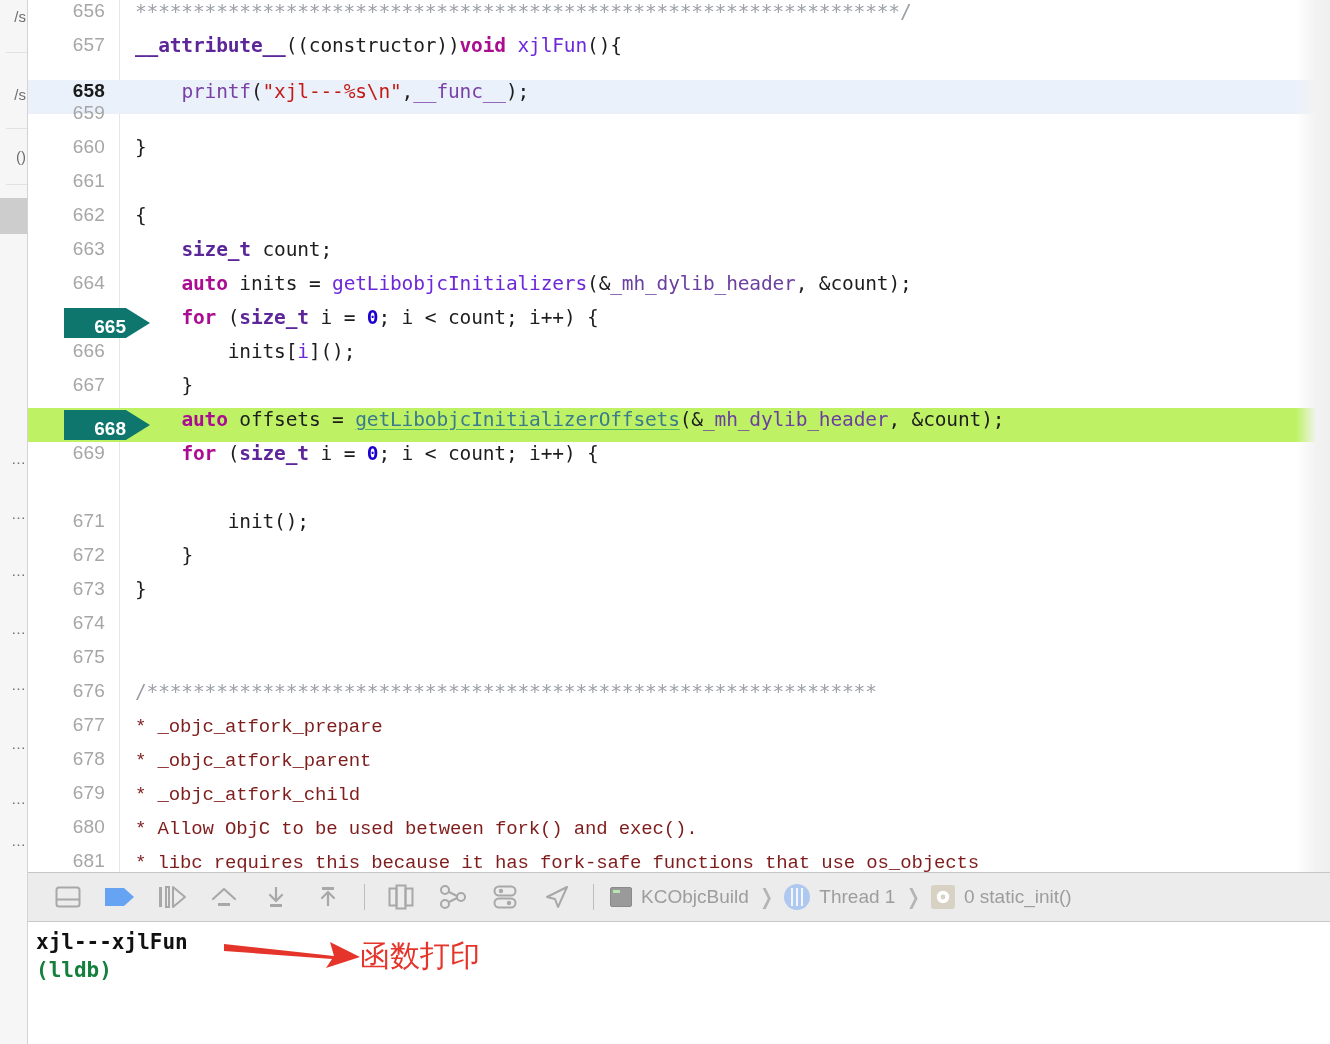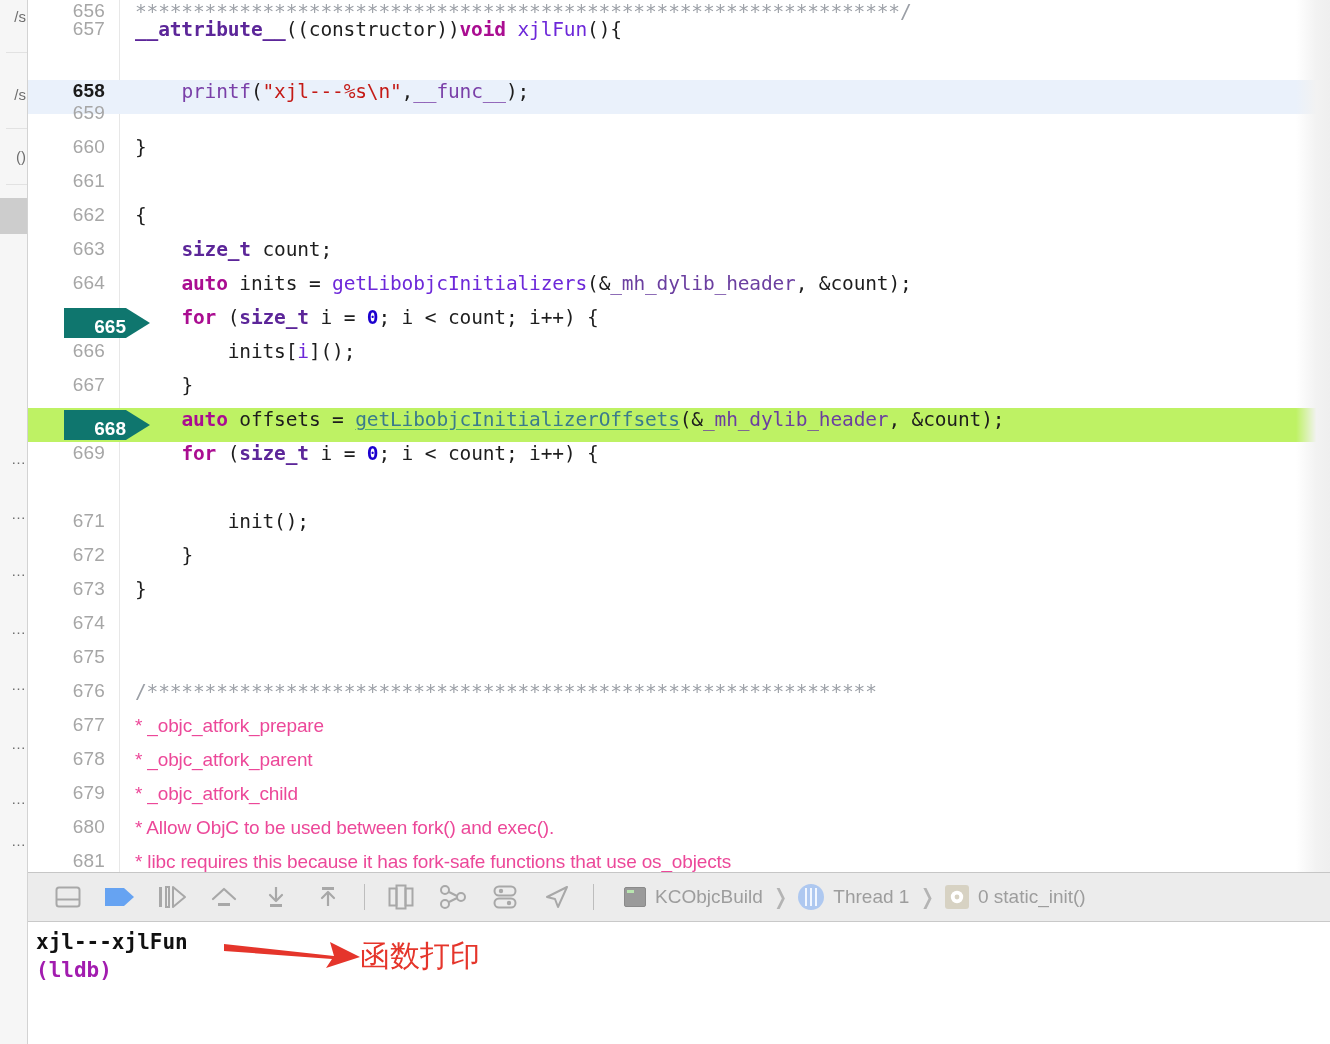--- a/index.html
+++ b/index.html
@@ -86,22 +86,22 @@
   .kw      { color: #aa0d91; font-weight: 700; }  
   .kw2     { color: #5c2699; font-weight: 700; }  
   .type    { color: #3f6e74; }                    
   .fn      { color: #6d28d9; }                    
   .str     { color: #c41a16; }                    
   .num     { color: #1c00cf; font-weight:700; }                    
   .macro   { color: #7a40a8; }
   .plain   { color: #1d1d1d; }
   .cmt     { color: #9b9fa6; }
   .cmt2    {
-    color: #ec4899;
-    font-family: Liberation Sans, sans-serif;
+    color: #7f1d1d;
+    font-family: Liberation Mono, monospace;
     font-size: 19px;
   }
   .link    {
     color: #3a7b8c;
     text-decoration: underline;
     text-decoration-color: #4fba5b;
     text-underline-offset: 3px;
   }
   .var-purple { color: #6b3fa0; }
 
@@ -119,21 +119,21 @@
     border-top:1px solid #c6c6c6;
     border-bottom:1px solid #c6c6c6;
     display:flex; align-items:center; padding-left:14px;
   }
   .dbtn {
     width:52px; height:44px;
     display:flex; align-items:center; justify-content:center;
     cursor:default;
   }
   .vsep { width:1px; height:26px; background:#bdbdbd; margin:0 10px; }
-  .crumbs { display:flex; align-items:center; margin-left:20px; }
+  .crumbs { display:flex; align-items:center; margin-left:6px; }
   .crumb-txt {
     font-family:"Liberation Sans", sans-serif;
     font-size:19px; color:#9d9d9d; white-space:nowrap;
   }
   .chev {
     font-family:"Liberation Sans", sans-serif;
     font-size:21px; color:#b4b4b4; margin:0 9px;
   }
   .proj-icon {
     width:22px; height:20px; background:#9a9a9a;
@@ -161,21 +161,21 @@
     position:absolute; left:28px; top:922px; width:1302px; height:122px;
     background:#ffffff;
   }
   .console-line {
     font-family:"DejaVu Sans Mono", monospace;
     font-size:21px; font-weight:700;
     white-space:pre;
     padding-left:8px;
   }
   .c-out { color:#111; position:absolute; left:0; top:8px; }
-  .c-lldb{ color:#a21caf; position:absolute; left:0; top:36px;text-align:center; }
+  .c-lldb{ color:#15803d; position:absolute; left:0; top:36px;text-align:center; }
 
   
   .anno-arrow { position:absolute; left:222px; top:938px; z-index:6; }
   .anno-text {
     position:absolute; left:360px; top:936px; z-index:6;
     font-family:"Liberation Sans", sans-serif;
     font-size:30px; color:#e5352b; white-space:nowrap;
   }
   .console-divider{
     position:absolute; left:28px; top:921px; width:1302px; height:1px;
@@ -207,21 +207,21 @@
   </div>
 
   <div class="editor">
     <div class="gutter-line-sep"></div>
 
     <div class="code-line" style="top:0px">
       <div class="ln">656</div>
       <div class="code"><span class="cmt">*****************************************************************</span><span class="cmt">*/</span></div>
     </div>
 
-    <div class="code-line" style="top:18px">
+    <div class="code-line" style="top:34px">
       <div class="ln">657</div>
       <div class="code"><span class="kw2">__attribute__</span><span class="plain">((constructor))</span><span class="kw">void</span><span class="fn"> xjlFun</span><span class="plain">(){</span></div>
     </div>
 
     <div class="code-line hl-cursor" style="top:80px">
       <div class="ln">658</div>
       <div class="code">    <span class="macro">printf</span><span class="plain">(</span><span class="str">"xjl---%s\n"</span><span class="plain">,</span><span class="macro">__func__</span><span class="plain">);</span></div>
     </div>
 
     <div class="code-line" style="top:102px">

